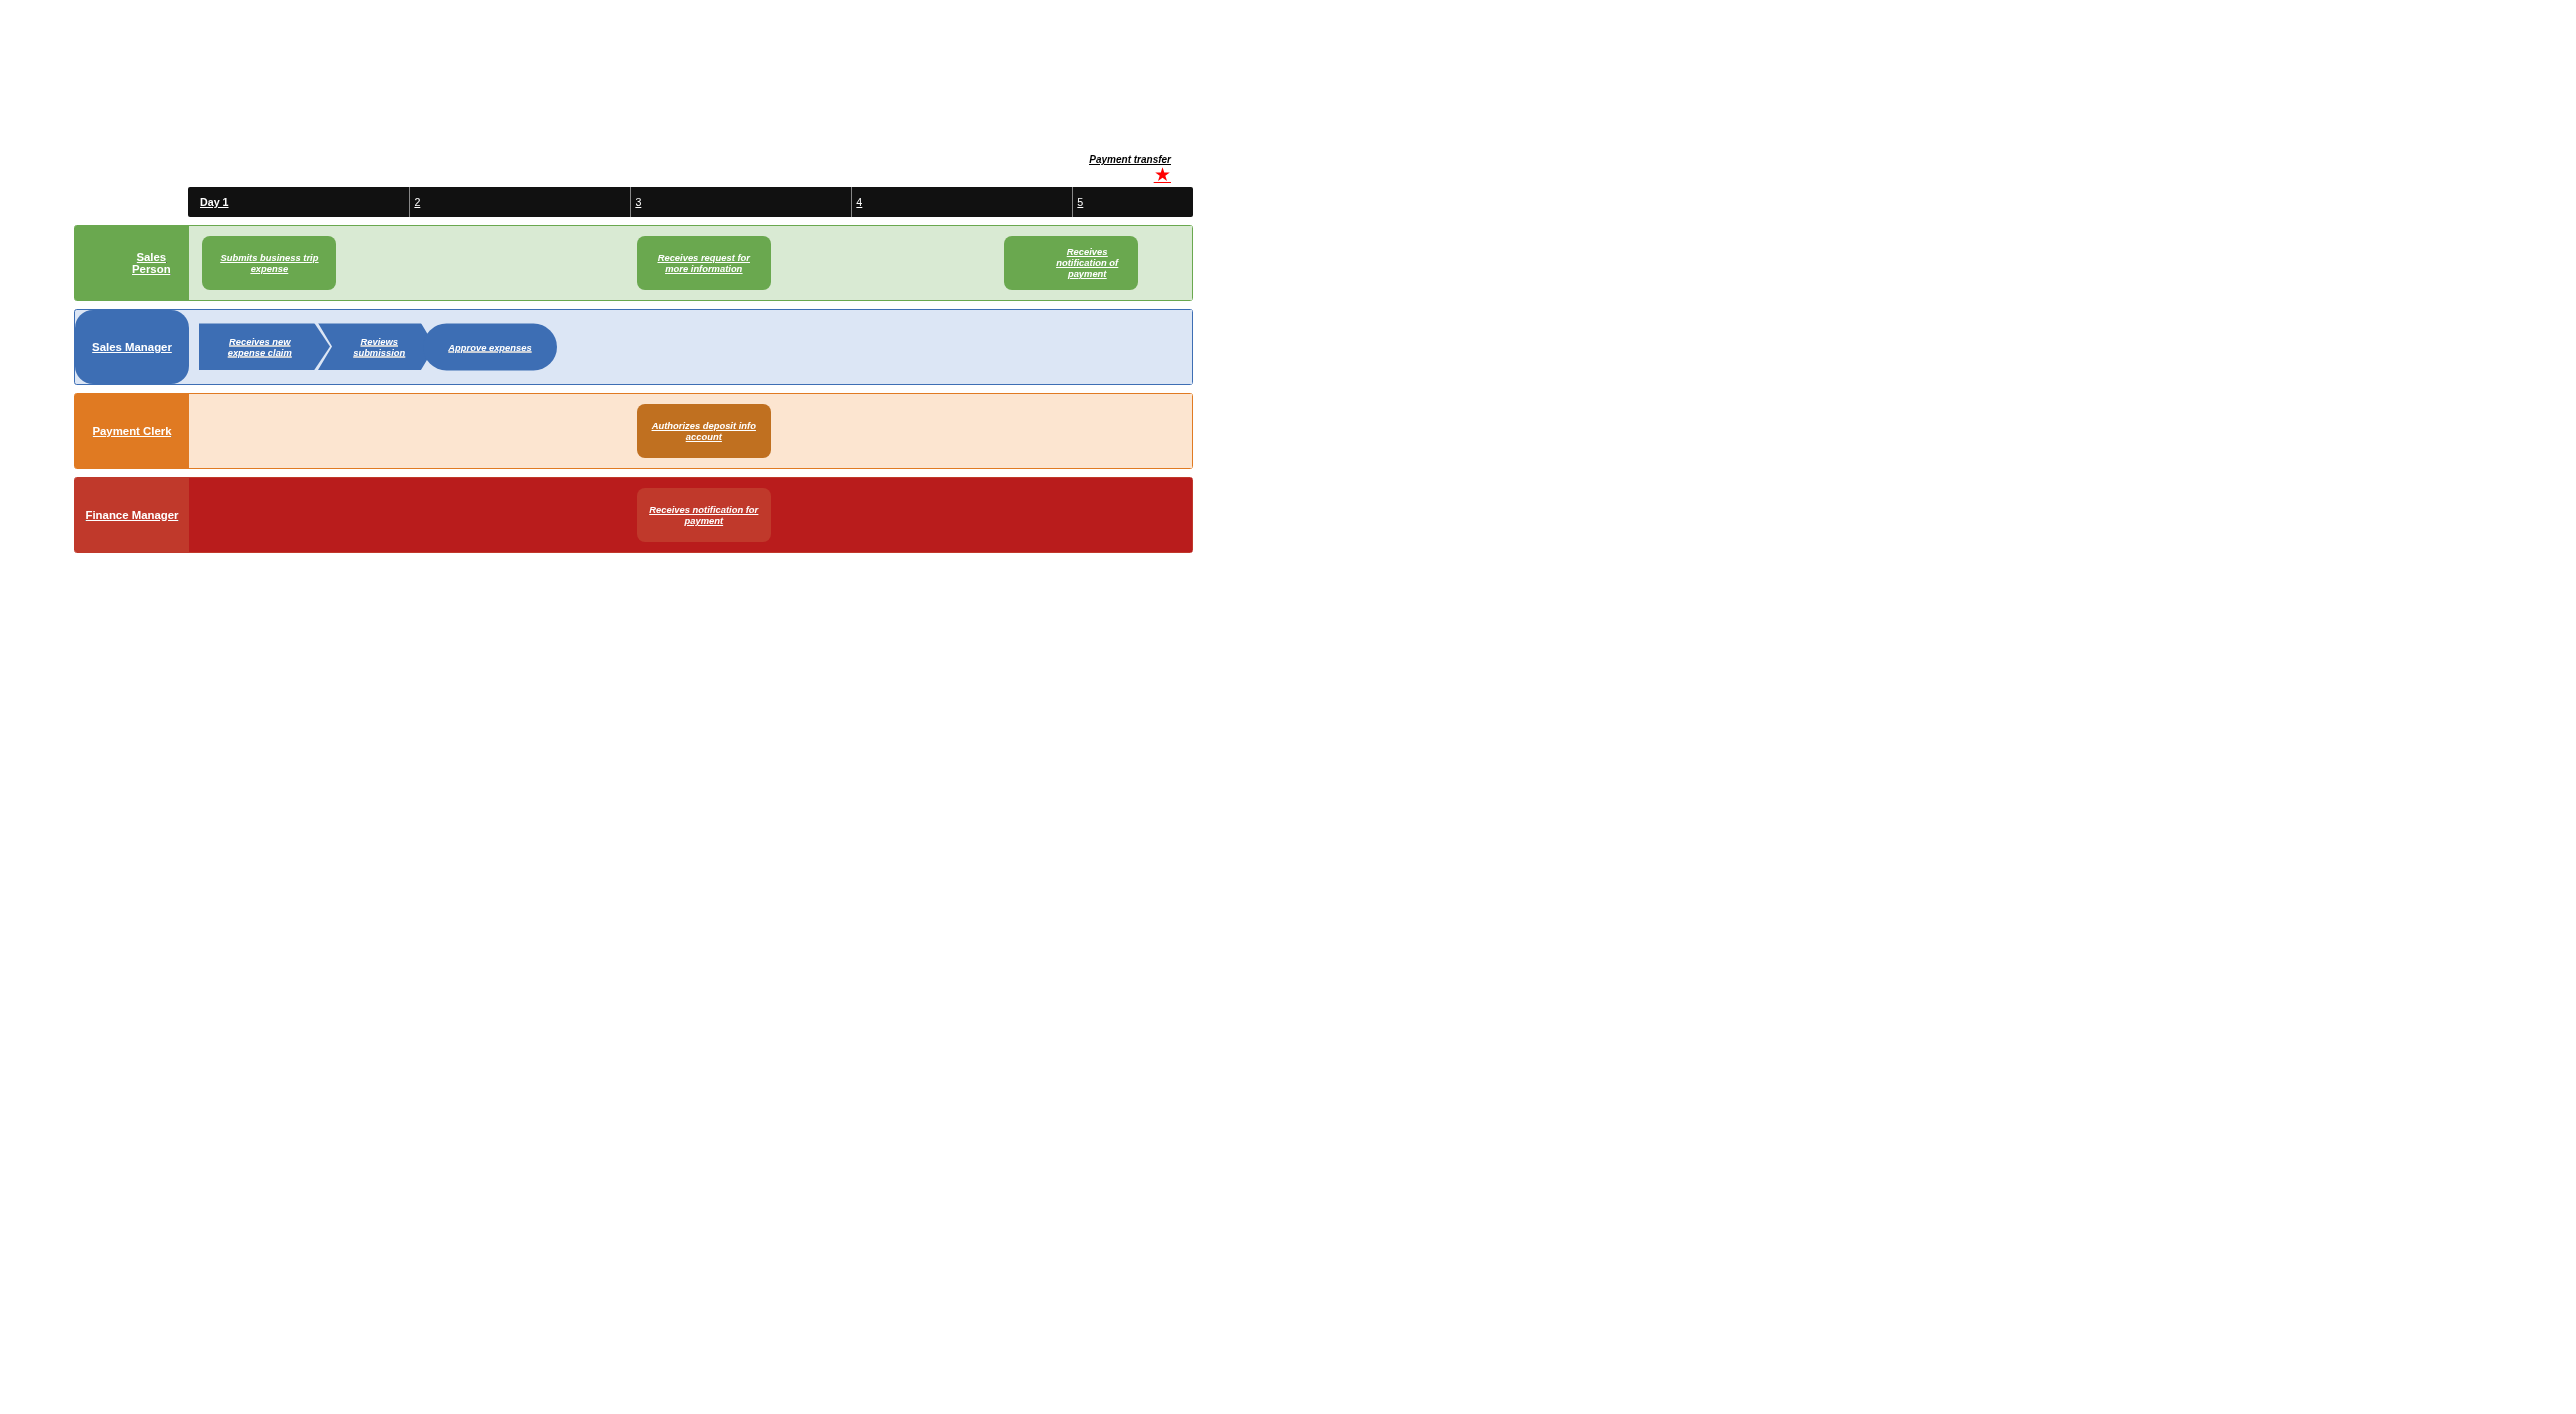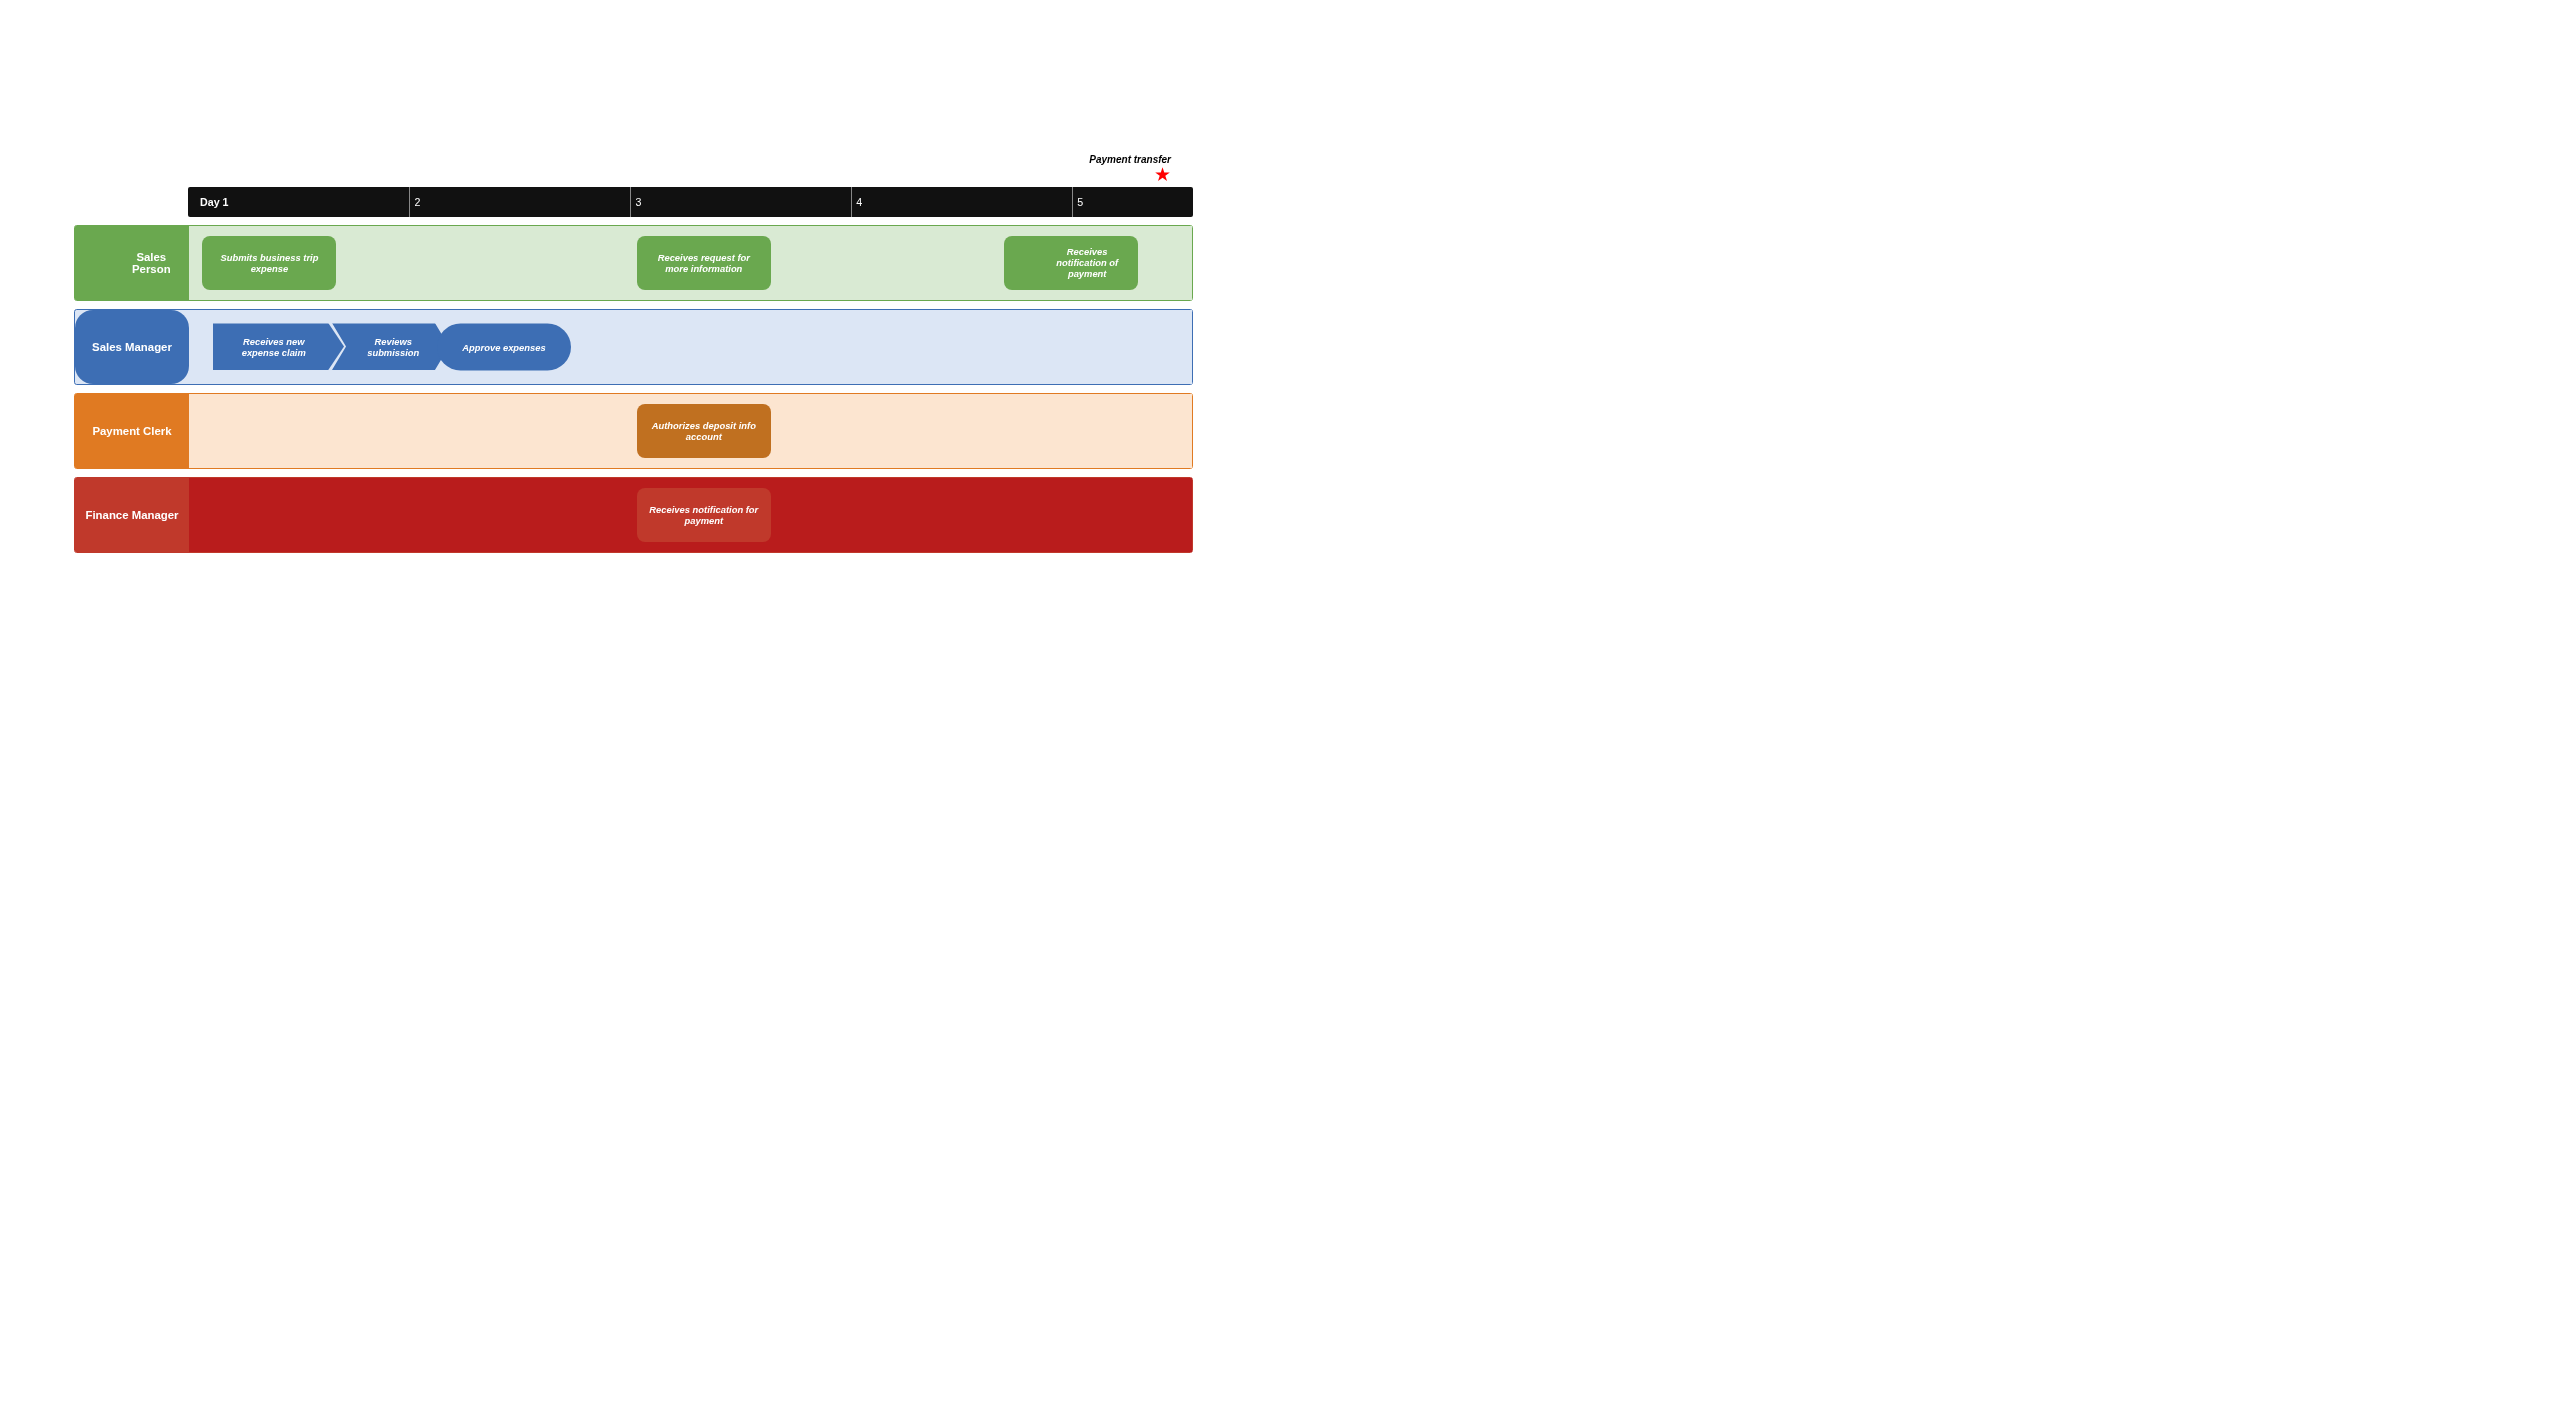--- a/index.html
+++ b/index.html
@@ -1,15 +1,15 @@
 <!DOCTYPE html>
 <html style="font-size:10.7px"><head>
   <meta charset="utf-8">
   <style>
-    * { box-sizing: border-box; margin: 0; padding: 0; }
+    * { box-sizing: border-box; margin: 0; padding: 0; text-decoration: underline; }
     body {
       background: #fff;
       font-family: Arial, sans-serif;
       width: 1288px;
       min-height: 707px;
       display: flex;
       align-items: center;
       justify-content: center;
     }
     .diagram-wrapper {
@@ -209,21 +209,21 @@
       <div class="activity-box" style="background:#6aa84f; width:134px; min-height:54px; left:calc(88% - 67px); top:50%; transform:translateY(-50%); font-size:9.4px;padding-left:44px;">
         <span>Receives notification of payment</span>
       </div>
     </div>
   </div>
 
   <div class="swimlane lane-sales-manager" style="margin-right: 21.5px;">
     <div class="lane-label">Sales Manager</div>
     <div class="lane-content" style="position:relative; min-height: 74px; padding: 5.4px 10.7px;">
 
-      <div style="position:absolute; left: 24px; top:50%; transform:translateY(-50%); display:flex; align-items:center; gap:0;">
+      <div style="position:absolute; left: 10px; top:50%; transform:translateY(-50%); display:flex; align-items:center; gap:0;">
 
         <div class="arrow-body arrow-chevron-first" style="width: 131px; height: 47px;">
           <span style="font-size:9.4px; font-style:italic; font-weight:bold; color:#fff; text-align:center; display:block;">Receives new expense claim</span>
         </div>
 
         <div class="arrow-body arrow-chevron" style="width: 117px; height: 47px; margin-left: -12px;">
           <span style="font-size:9.4px; font-style:italic; font-weight:bold; color:#fff; text-align:center; display:block;">Reviews submission</span>
         </div>
 
         <div class="arrow-body arrow-oval" style="width: 134px; height: 47px; margin-left: -12px; background:#3d6eb4;">

